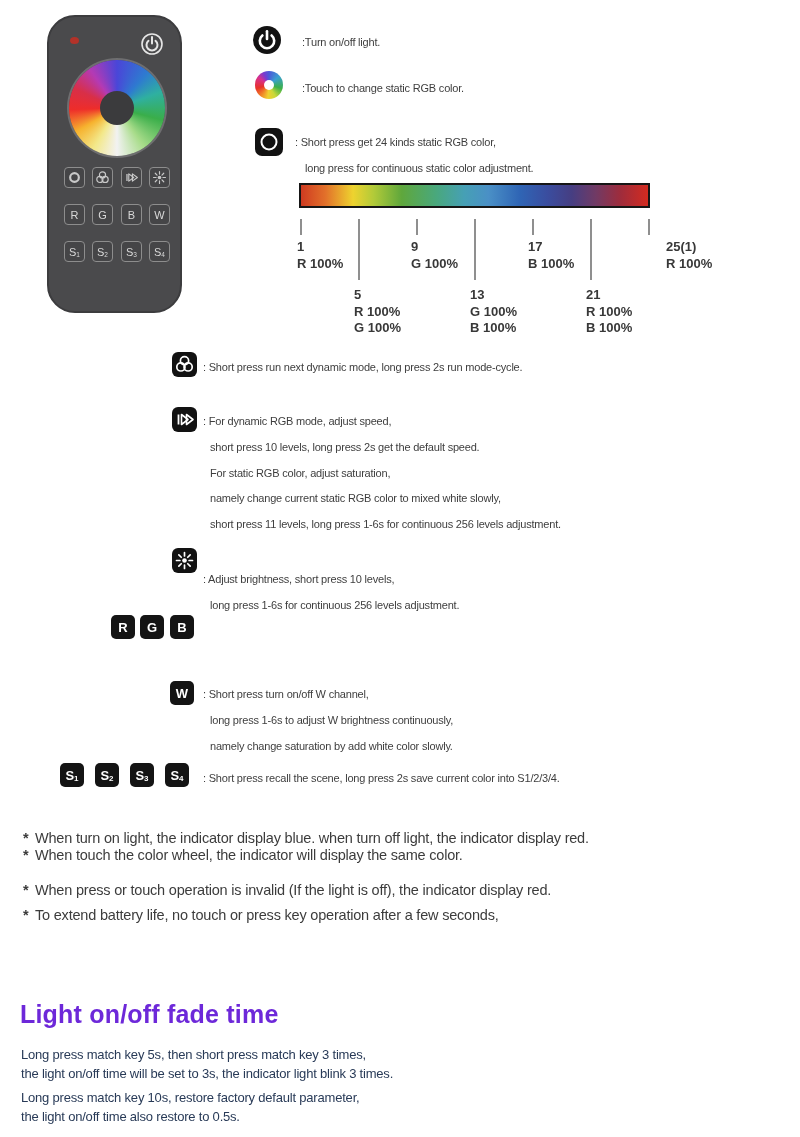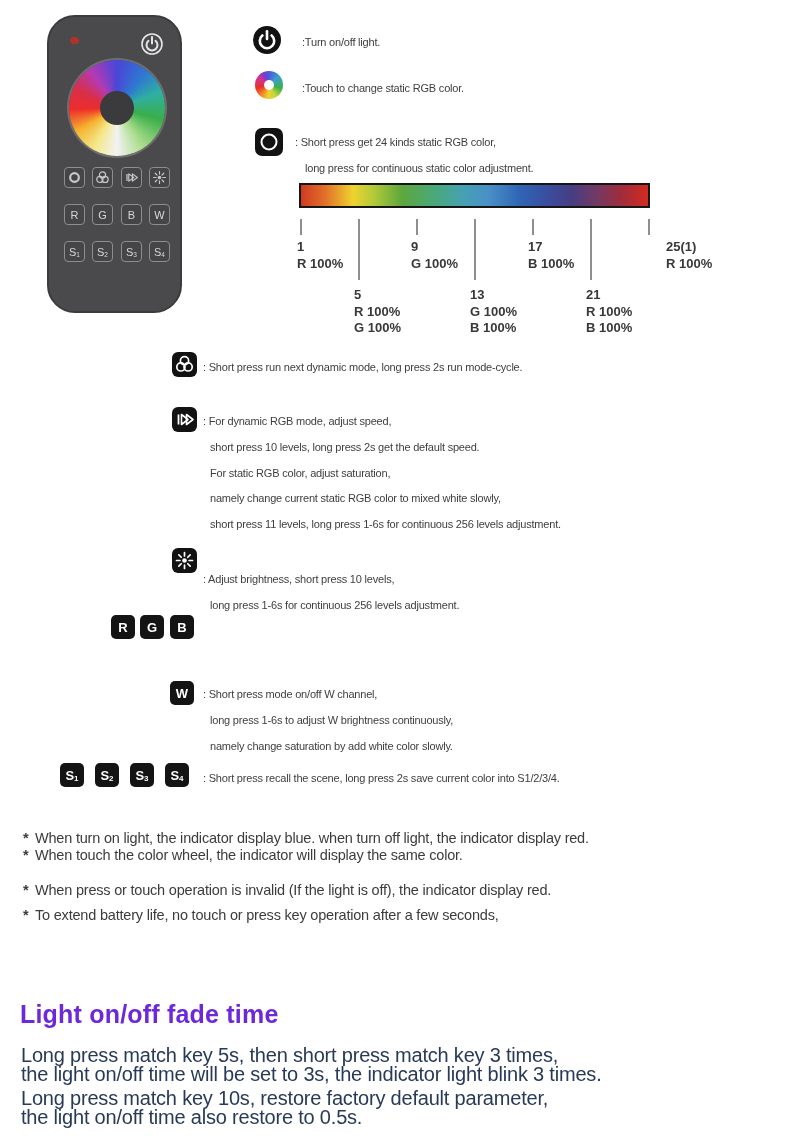--- a/index.html
+++ b/index.html
@@ -34,21 +34,21 @@
   .bar{position:absolute;left:299px;top:183px;width:351px;height:25px;border:2px solid #161616;box-sizing:border-box;}
   .tick{position:absolute;width:2px;background:#8f8f8f;top:219px;}
   .tick.short{height:16px;}
   .tick.long{height:61px;}
   .tl{position:absolute;font-size:13px;font-weight:bold;color:#383838;line-height:16.5px;white-space:nowrap;}
   
   .fn{position:absolute;left:23px;font-size:14.5px;letter-spacing:-0.2px;white-space:nowrap;color:#3c3c3c;}
   .fn .star{display:inline-block;width:12px;font-weight:bold;}
   
   .fade-title{position:absolute;margin:0;font-size:25px;font-weight:bold;letter-spacing:0.2px;white-space:nowrap;}
-  .fadep{position:absolute;font-size:20px;line-height:18.5px;letter-spacing:-0.2px;white-space:nowrap;}
+  .fadep{position:absolute;font-size:13px;line-height:18.5px;letter-spacing:-0.2px;white-space:nowrap;}
 </style>
 </head>
 <body>
 
 <div class="page" style="color: rgb(62, 62, 62);">
 
   <div class="remote" style="left:47px;top:15px;">
     <div class="led" style="background: rgb(178, 50, 41);"></div>
 
     <div class="rpower">
@@ -226,21 +226,21 @@
       <span>G</span>
     </div>
   <div class="key" style="left:170px;top:615px;">
       <span>B</span>
     </div>
 
   <div class="key" style="left:170px;top:681px;">
       <span>W</span>
     </div>
   <div class="txt" style="left:203px;top:682px;">
-    <div>: Short press mode on/off W channel,</div>
+    <div>: Short press turn on/off W channel,</div>
     <div class="ind">long press 1-6s to adjust W brightness continuously,</div>
     <div class="ind">namely change saturation by add white color slowly.</div>
   </div>
 
   <div class="key" style="left:60px;top:763px;">
       <span>S</span>
       <span class="sub">1</span>
     </div>
   <div class="key" style="left:95px;top:763px;">
       <span>S</span>

